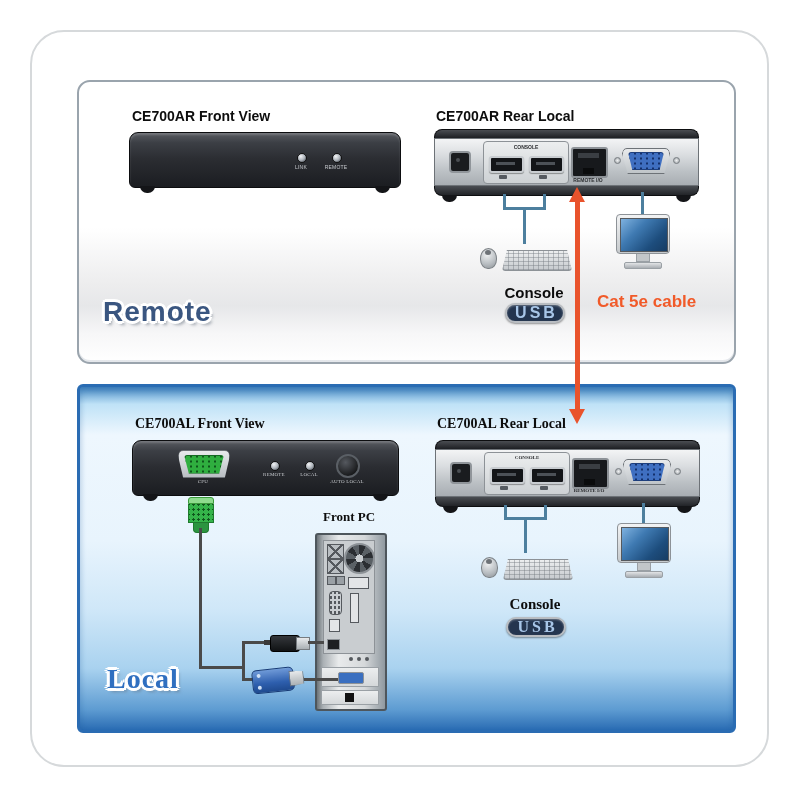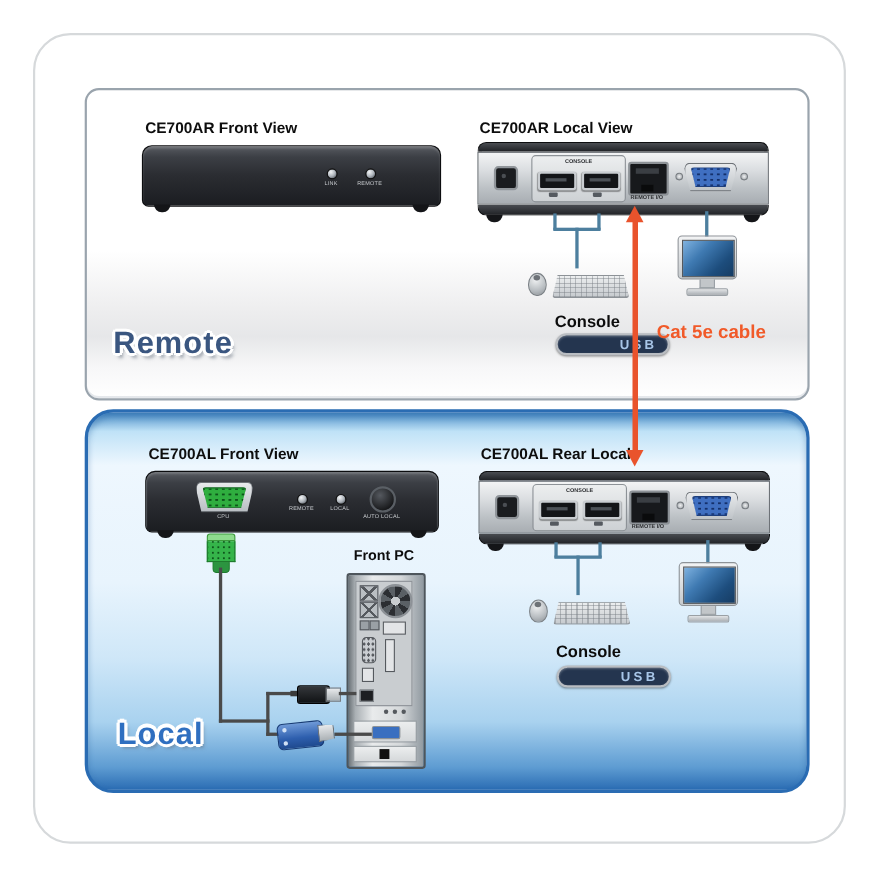--- a/index.html
+++ b/index.html
@@ -9,23 +9,23 @@
 
   
   .frame{position:absolute;left:30px;top:30px;width:735px;height:733px;background:#fff;
          border:2px solid #d6d9db;border-radius:34px;}
 
   
   .panel{position:absolute;}
   .panel-remote{left:45px;top:48px;width:655px;height:280px;border:2px solid #9aa4ad;border-radius:13px;
      background:linear-gradient(180deg,#ffffff 0%,#ffffff 52%,#ededee 72%,#e6e7e9 80%,#f7f7f8 90%,#ffffff 100%);
      box-shadow:inset 0 -2px 0 rgba(150,165,180,.25);}
-  .panel-local{left:45px;top:340px;width:653px;height:343px;border:3px solid #2a6cb3;border-radius:26px;
+  .panel-local{left:45px;top:352px;width:653px;height:343px;border:3px solid #2a6cb3;border-radius:6px;
      background:linear-gradient(180deg,#4c8fc7 0%,#bfe2f7 5%,#eef7fe 14%,#e8f4fd 45%,#cfe7f8 65%,#a9d2ef 82%,#5e9cd2 94%,#2a6cb3 100%);
-     box-shadow:inset 0 4px 6px rgba(20,80,150,.35);}
+     box-shadow:inset 0 4px 6px rgba(20,80,150,.35);font-family:Liberation Serif, serif;}
 
   .dev-title{font-weight:bold;font-size:14px;color:#0d0d0d;white-space:nowrap;}
 
   .badge-word{font-weight:bold;font-size:28px;letter-spacing:1px;
      text-shadow:-2px -2px 0 #fff,2px -2px 0 #fff,-2px 2px 0 #fff,2px 2px 0 #fff,
                  0 -3px 0 #fff,0 3px 0 #fff,-3px 0 0 #fff,3px 0 0 #fff,
                  3px 4px 3px rgba(95,105,120,.55);}
   .remote-word{color:#3a5680;}
   .local-word{color:#2f6fc0;}
 
@@ -90,21 +90,21 @@
   .monitor{position:absolute;width:60px;}
   .mon-frame{width:54px;height:40px;margin:0 auto;background:linear-gradient(180deg,#f2f3f4,#c6cacd);
      border:1px solid #8d9297;border-radius:4px;padding:3px;box-sizing:border-box;}
   .mon-screen{width:100%;height:100%;border:1px solid #55595e;
      background:linear-gradient(135deg,#7fb2e0 0%,#3f7ab2 35%,#1d4d7d 72%,#163c63 100%);}
   .mon-neck{width:12px;height:7px;margin:0 auto;background:#c2c6c9;border:1px solid #9aa0a5;border-top:none;}
   .mon-base{width:36px;height:5px;margin:0 auto;background:linear-gradient(#e2e4e6,#a9aeb3);border:1px solid #9aa0a5;border-radius:2px;}
   .console-word{position:absolute;width:100px;text-align:center;font-weight:bold;font-size:15px;color:#0c0c0c;}
   .usb-pill{position:absolute;width:56px;height:16px;border-radius:10px;background:#24354f;border:2px solid #b9bdc2;
      box-shadow:0 1px 2px rgba(0,0,0,.4),inset 0 1px 2px rgba(255,255,255,.3);
-     color:#a8c6e8;font-size:12px;font-weight:bold;letter-spacing:3px;text-align:center;line-height:16px;text-indent:3px;padding-left:44px;}
+     color:#a8c6e8;font-size:16px;font-weight:bold;letter-spacing:3px;text-align:center;line-height:16px;text-indent:3px;}
 
   
   .cat-arrow{position:absolute;left:537px;top:155px;width:17px;height:237px;z-index:6;}
   .ca-bar{position:absolute;left:6px;top:12px;width:5px;height:213px;background:#e9532c;}
   .ca-up{position:absolute;left:0;top:0;width:0;height:0;border-left:8px solid transparent;border-right:8px solid transparent;border-bottom:15px solid #e9532c;}
   .ca-down{position:absolute;left:0;bottom:0;width:0;height:0;border-left:8px solid transparent;border-right:8px solid transparent;border-top:15px solid #e9532c;}
   .cat-label{position:absolute;left:565px;top:260px;z-index:6;font-weight:bold;font-size:17px;color:#f15a29;white-space:nowrap;}
 
   
   .pc-label{position:absolute;font-weight:bold;font-size:13px;color:#0d0d0d;text-align:center;}
@@ -160,21 +160,21 @@
 
       <div class="dev-front" style="left:50px;top:50px;width:270px;">
         <div class="led" style="left:167px;top:20px;"></div>
         <div class="led-label" style="left:153px;top:31px;">LINK</div>
         <div class="led" style="left:202px;top:20px;"></div>
         <div class="led-label" style="left:188px;top:31px;">REMOTE</div>
         <div class="foot" style="left:10px;"></div>
         <div class="foot" style="right:10px;"></div>
       </div>
 
-      <div class="abs dev-title" style="left:357px;top:26px;">CE700AR Local View</div>
+      <div class="abs dev-title" style="left:357px;top:26px;">CE700AR Rear Local</div>
 
       <div class="dev-rear" style="left:355px;top:47px;">
         <div class="dr-top"></div>
         <div class="dr-body">
           <div class="pjack" style="left:14px;top:12px;"></div>
           <div class="recess" style="left:48px;top:2px;">
             <div class="recess-label">CONSOLE</div>
             <div class="usb-slot" style="left:5px;top:14px;"></div>
             <div class="usb-slot" style="left:45px;top:14px;"></div>
             <div class="slot-icon" style="left:15px;top:33px;"></div>

